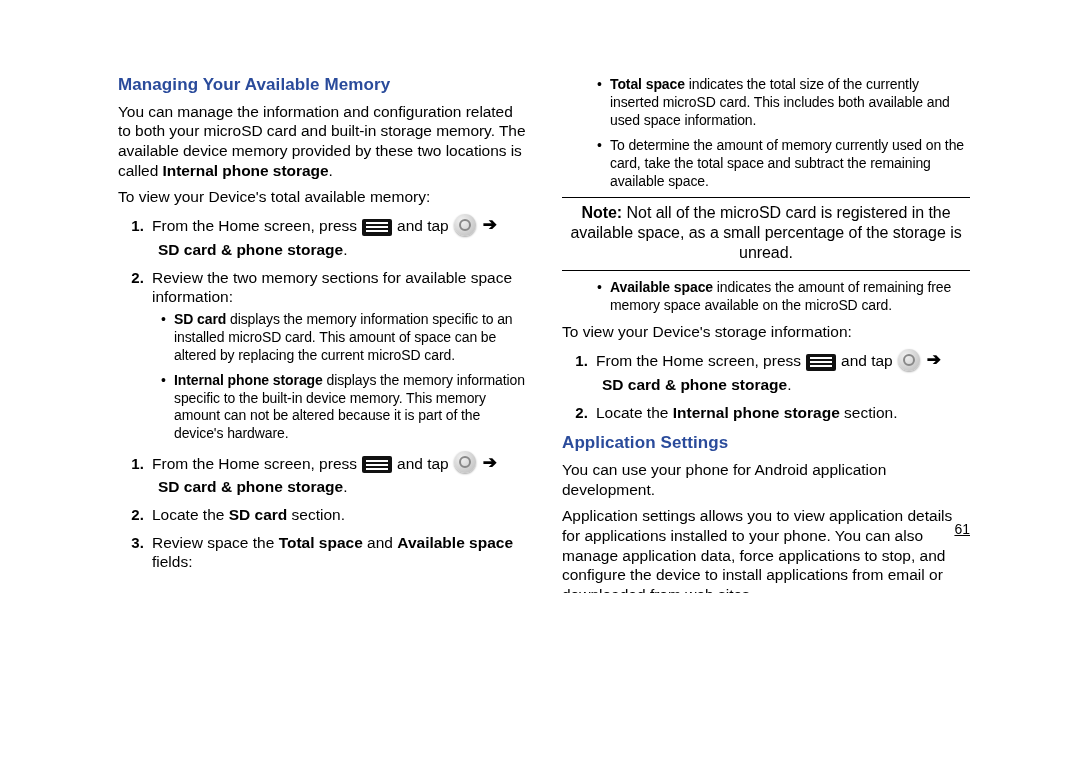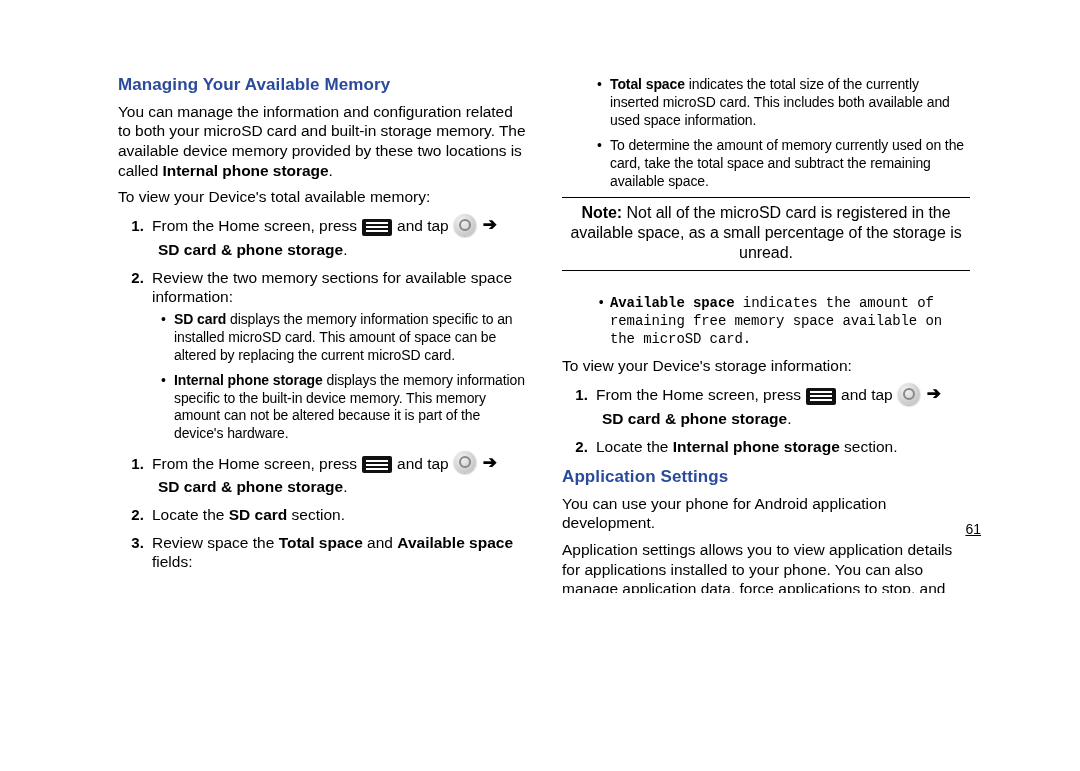--- a/index.html
+++ b/index.html
@@ -127,21 +127,21 @@
   }
   .note {
     font-size: 16px;
     line-height: 1.25;
     margin: 0;
     letter-spacing: -0.05px;
   }
   .note .bold { font-weight: 700; }
   .page-num {
     position: absolute;
-    right: 99px;
+    right: 110px;
     bottom: 56px;
     font-size: 14px;
     text-decoration: underline;
   }
 </style>
 </head>
 <body>
 
 <div class="page">
   <div class="cols">
@@ -221,21 +221,21 @@
           <span>To determine the amount of memory currently used on the card, take the total space and subtract the remaining available space.</span>
         </li>
       </ul>
 
       <hr class="rule">
       <p class="note" style="text-align:center;padding:0 6px;">
         <span class="bold">Note:</span><span> Not all of the microSD card is registered in the available space, as a small percentage of the storage is unread.</span>
       </p>
       <hr class="rule">
 
-      <ul class="bullets sm" style="padding-left:48px;margin-top:24px;font-family:Liberation Mono, monospace;">
+      <ul class="bullets sm" style="padding-left:48px;margin-top:8px;">
         <li>
           <span class="bold">Available space</span><span> indicates the amount of remaining free memory space available on the microSD card.</span>
         </li>
       </ul>
 
       <p>To view your Device's storage information:</p>
 
       <ol class="steps">
         <li>
           <span class="step-line">

